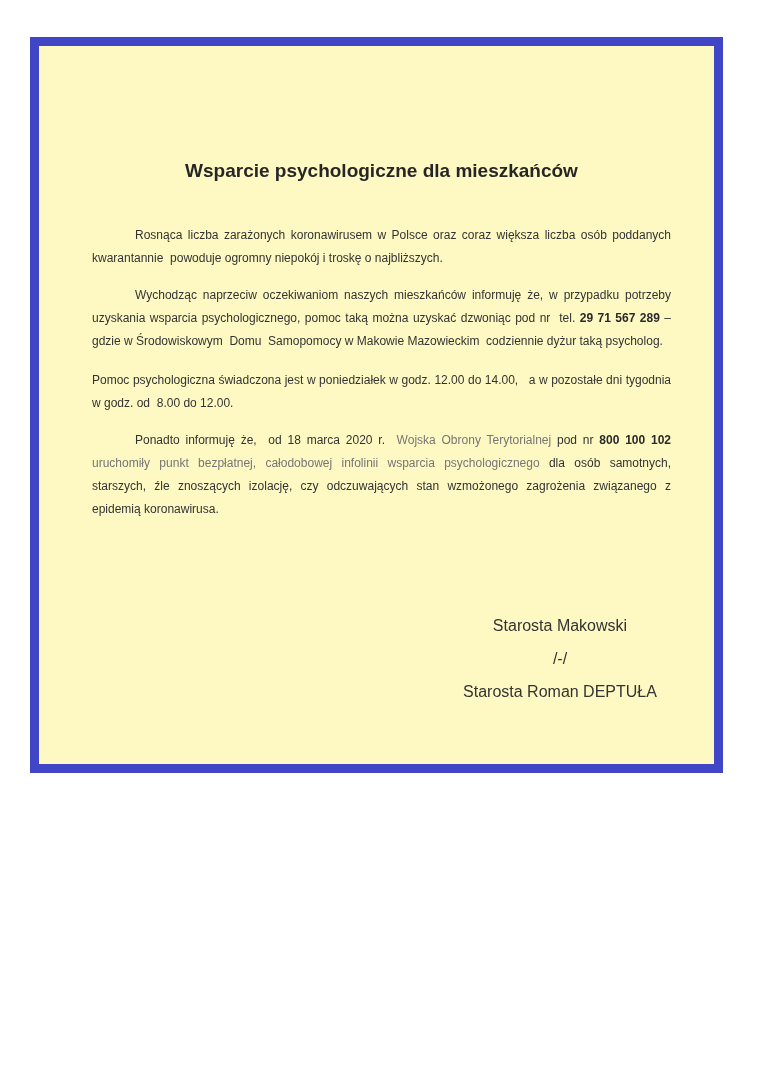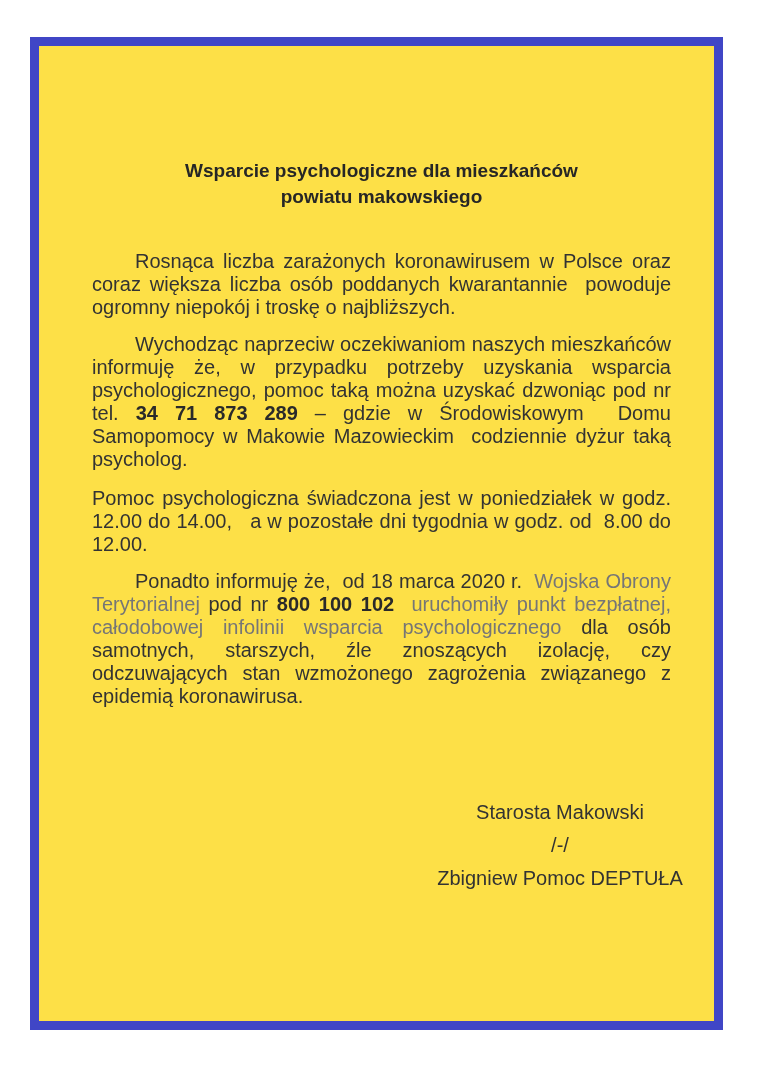--- a/index.html
+++ b/index.html
@@ -19,77 +19,76 @@
     position: relative;
     overflow: hidden;
     font-family: "Liberation Sans", sans-serif;
     color: var(--text-color);
   }
   .frame {
     position: absolute;
     left: 30px;
     top: 37px;
     width: 693px;
-    height: 993px;
+    height: 736px;
     border: 9px solid var(--border-color);
-    background: #fde047;
+    background: #fef9c3;
   }
   .content {
     padding: 112px 43px 0 53px;
   }
   .doc-title {
     margin: 0 0 40px 0;
     font-size: 19px;
     font-weight: bold;
     line-height: 26px;
     text-align: center;
     color: #262626;
   }
   p.body-par {
     margin: 0 0 14px 0;
-    font-size: 20px;
+    font-size: 12px;
     line-height: 23px;
     text-align: justify;
     text-indent: 43px;
     white-space: pre-wrap;
   }
   p.body-par.no-indent {
     text-indent: 0;
     margin-top: 16px;
   }
   .bold { font-weight: bold; color: #2a2a2a; }
   .muted { color: var(--muted-color); }
   .signature {
     margin-top: 88px;
     margin-left: 318px;
     width: 300px;
     text-align: center;
-    font-size: 20px;
+    font-size: 16px;
     line-height: 33px;
   }
 </style>
 </head>
 <body>
 
 <div class="frame">
   <div class="content">
 
     <h1 class="doc-title">
       <span>Wsparcie psychologiczne dla mieszkańców</span><br>
-      <span>powiatu makowskiego</span>
     </h1>
 
     <p class="body-par">Rosnąca liczba zarażonych koronawirusem w Polsce oraz coraz większa liczba osób poddanych kwarantannie  powoduje ogromny niepokój i troskę o najbliższych.</p>
 
-    <p class="body-par"><span>Wychodząc naprzeciw oczekiwaniom naszych mieszkańców informuję że, w przypadku potrzeby uzyskania wsparcia psychologicznego, pomoc taką można uzyskać dzwoniąc pod nr  tel. </span><span class="bold">34 71 873 289</span><span> – gdzie w Środowiskowym  Domu  Samopomocy w Makowie Mazowieckim  codziennie dyżur taką psycholog.</span></p>
+    <p class="body-par"><span>Wychodząc naprzeciw oczekiwaniom naszych mieszkańców informuję że, w przypadku potrzeby uzyskania wsparcia psychologicznego, pomoc taką można uzyskać dzwoniąc pod nr  tel. </span><span class="bold">29 71 567 289</span><span> – gdzie w Środowiskowym  Domu  Samopomocy w Makowie Mazowieckim  codziennie dyżur taką psycholog.</span></p>
 
     <p class="body-par no-indent">Pomoc psychologiczna świadczona jest w poniedziałek w godz. 12.00 do 14.00,   a w pozostałe dni tygodnia w godz. od  8.00 do 12.00.</p>
 
     <p class="body-par"><span>Ponadto informuję że,  od 18 marca 2020 r.  </span><span class="muted">Wojska Obrony Terytorialnej</span><span> pod nr </span><span class="bold">800 100 102</span><span class="muted">  uruchomiły punkt bezpłatnej, całodobowej infolinii wsparcia psychologicznego </span><span>dla osób samotnych, starszych, źle znoszących izolację, czy odczuwających stan wzmożonego zagrożenia związanego z epidemią koronawirusa.</span></p>
 
     <div class="signature">
       <div>Starosta Makowski</div>
       <div>/-/</div>
-      <div>Zbigniew Pomoc DEPTUŁA</div>
+      <div>Starosta Roman DEPTUŁA</div>
     </div>
 
   </div>
 </div>
 
 </body></html>

